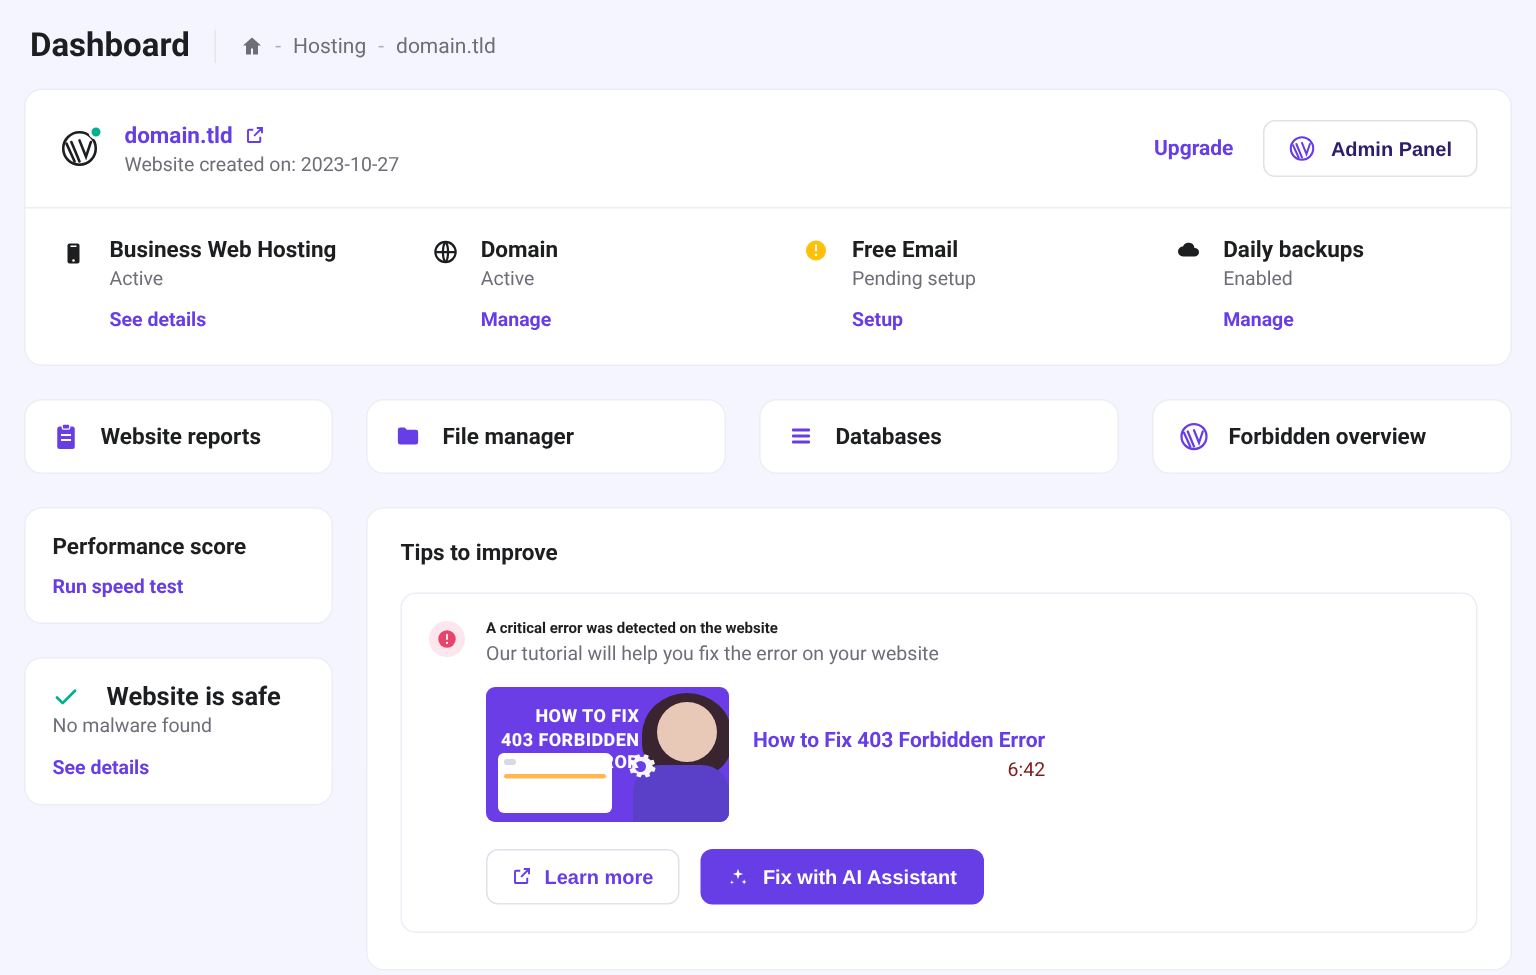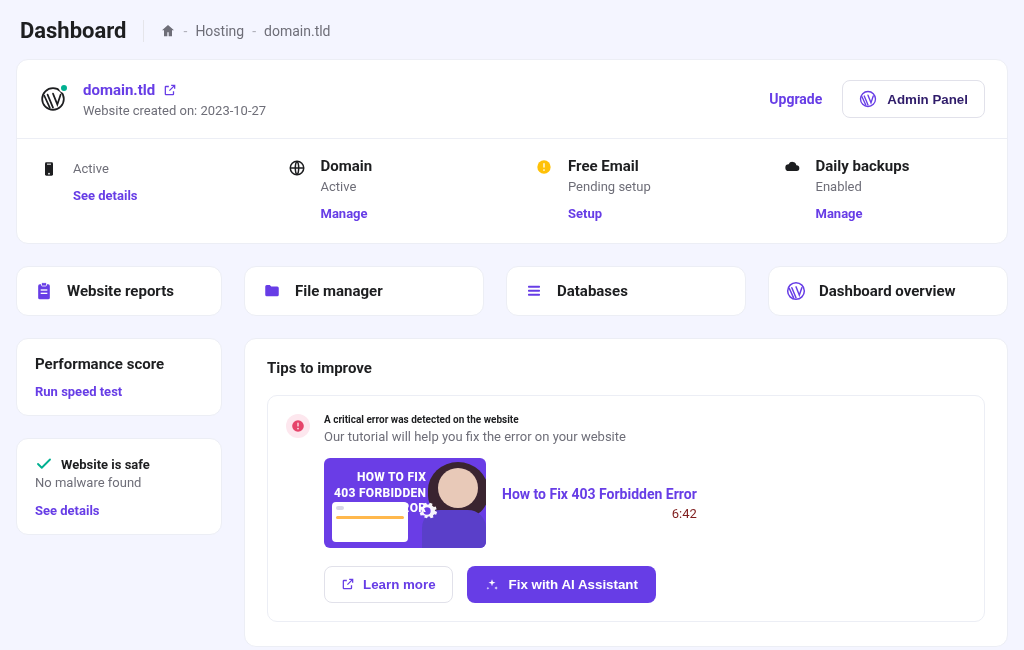--- a/index.html
+++ b/index.html
@@ -43,21 +43,21 @@
 
   .quick-cards { display: grid; grid-template-columns: 206px repeat(3, 1fr); gap: 22px; margin-bottom: 22px; }
   .qcard { background: #fff; border: 1px solid #eceef5; border-radius: 12px; padding: 14px 16px; display: flex; align-items: center; gap: 12px; font-weight: 700; font-size: 15px; cursor: pointer; }
   .qcard .ic { width: 22px; display:flex; align-items:center; justify-content:center; }
 
   .side-col { display: flex; flex-direction: column; gap: 22px; }
   .side-card { background: #fff; border: 1px solid #eceef5; border-radius: 12px; padding: 16px 18px; }
   .side-title { font-weight: 700; font-size: 15px; margin-bottom: 10px; }
   .side-link { color: #673de6; font-weight: 700; font-size: 13px; }
   .side-sub { color: #6e6e78; font-size: 13px; margin: 2px 0 12px; }
-  .safe-row { display: flex; align-items: center; gap: 8px; font-weight: 700; font-size: 13px; }
+  .safe-row { display: flex; align-items: center; gap: 18px; font-weight: 700; font-size: 17px; }
 
   .tips-card { background: #fff; border: 1px solid #eceef5; border-radius: 12px; padding: 20px 22px 24px; }
   .tips-title { font-weight: 700; font-size: 15px; margin-bottom: 18px; }
   .tip-box { border: 1px solid #eceef5; border-radius: 10px; padding: 18px; }
   .tip-head { display: flex; gap: 14px; }
   .alert-ic { width: 24px; height: 24px; border-radius: 50%; background: #fde7ee; display:flex; align-items:center; justify-content:center; flex-shrink:0;}
   .tip-title { font-weight: 700; font-size: 10px; }
   .tip-sub { color: #6e6e78; font-size: 13px; margin-top: 4px; }
   .tip-body { display: flex; gap: 16px; margin-top: 14px; padding-left: 38px; align-items: center; text-align: right;}
   .thumb { width: 162px; height: 90px; border-radius: 6px; background: #6a3de6; position: relative; overflow: hidden; flex-shrink:0;}
@@ -136,20 +136,21 @@
   <div class="site-grid">
     <div class="scell">
       <div class="ic">
         <svg width="16" height="20" viewBox="0 0 24 24" fill="#1d1e20">
             <rect x="6" y="2" width="12" height="20" rx="2"></rect>
             <circle cx="12" cy="19" r="1.3" fill="#fff"></circle>
             <rect x="9" y="4" width="6" height="1.5" fill="#fff"></rect>
           </svg>
       </div>
       <div>
+        <div class="scell-title">Business Web Hosting</div>
         <div class="scell-sub">Active</div>
         <a class="scell-link">See details</a>
       </div>
     </div>
     <div class="scell">
       <div class="ic">
         <svg width="18" height="18" viewBox="0 0 24 24" fill="none" stroke="#1d1e20" stroke-width="2">
             <circle cx="12" cy="12" r="9"></circle>
             <path d="M3 12h18M12 3c3 3 3 15 0 18M12 3c-3 3-3 15 0 18"></path>
           </svg>
@@ -219,21 +220,21 @@
     </span>
     <span>Databases</span>
   </div>
   <div class="qcard">
     <span class="ic">
       <svg width="20" height="20" viewBox="0 0 24 24" fill="none" stroke="#673de6" stroke-width="1.8">
           <circle cx="12" cy="12" r="10"></circle>
           <path d="M4 9l5 11M7 8l5 12M12 7l4 10 3-9" stroke-linecap="round"></path>
         </svg>
     </span>
-    <span>Dashboard overview</span>
+    <span>Forbidden overview</span>
   </div>
 </div>
 
 <div class="main-row">
   <div class="side-col">
     <div class="side-card">
       <div class="side-title">Performance score</div>
       <a class="side-link">Run speed test</a>
     </div>
     <div class="side-card">

